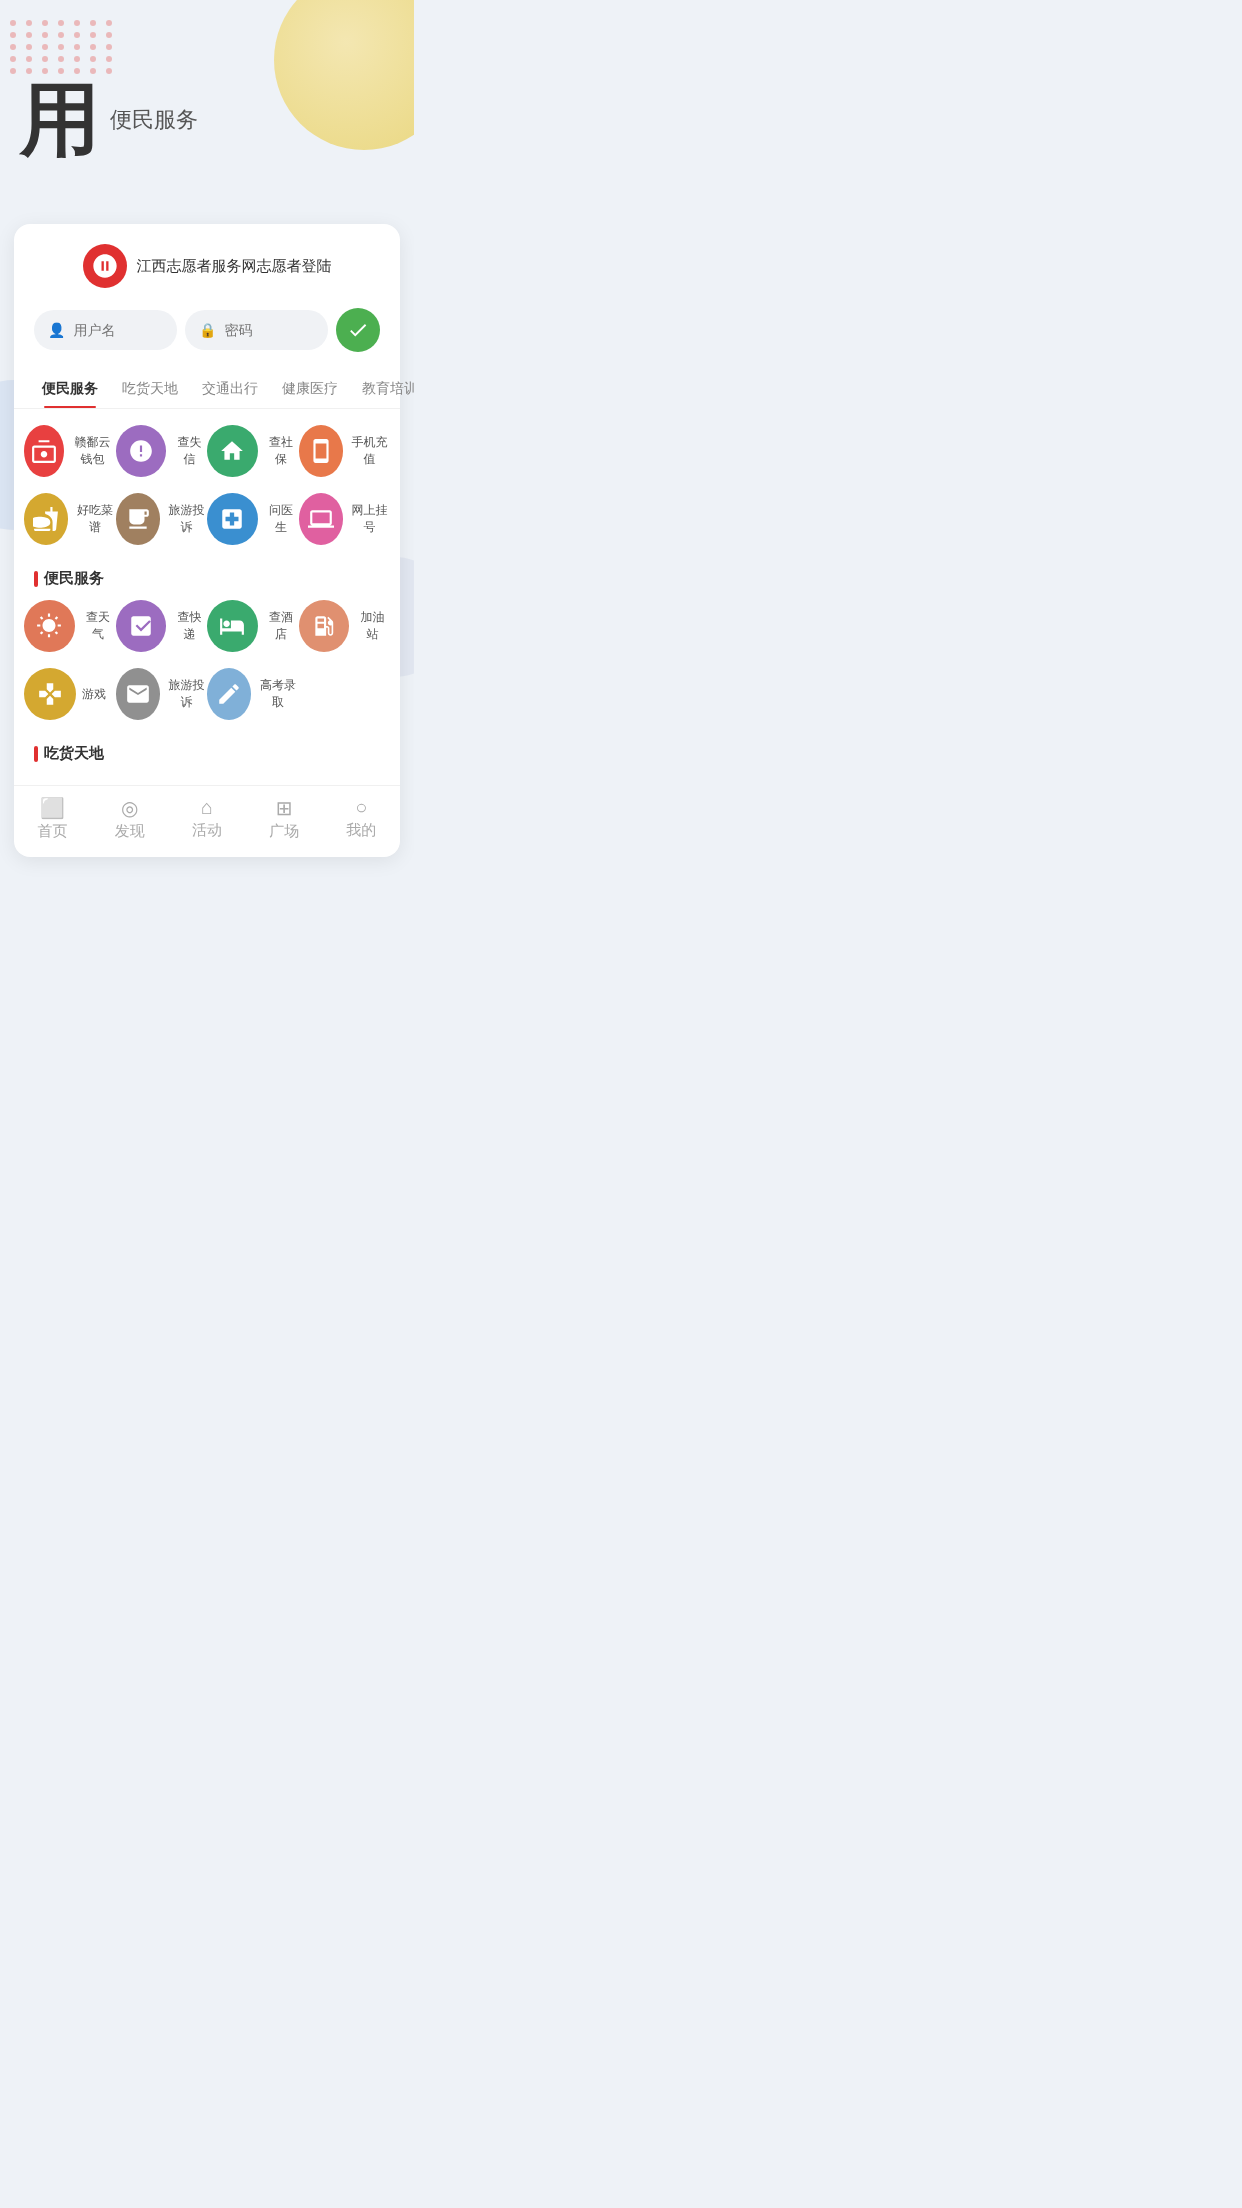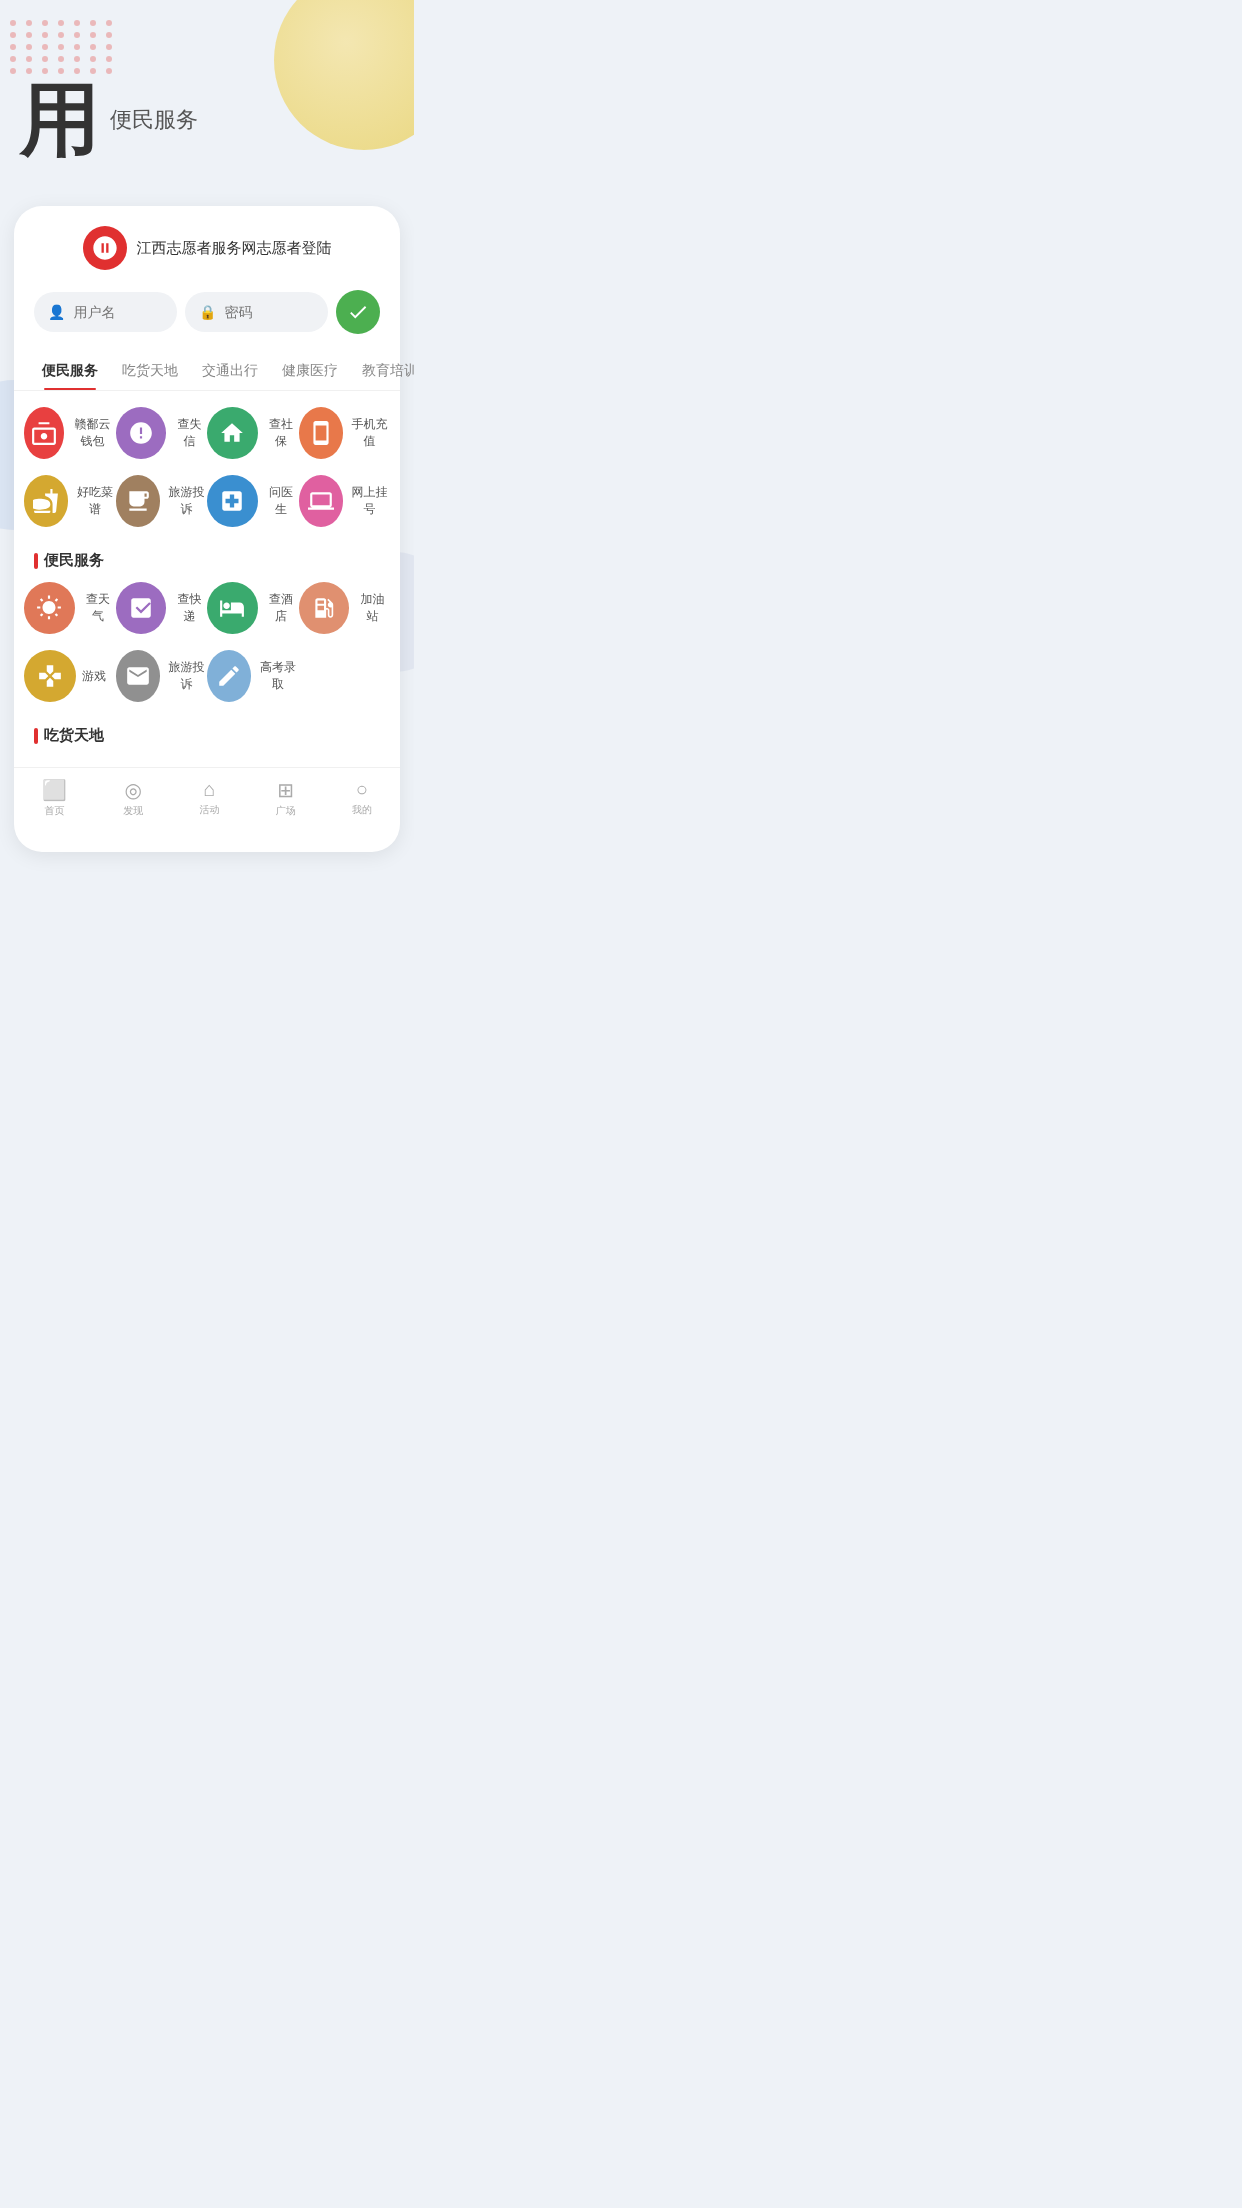--- a/index.html
+++ b/index.html
@@ -91,23 +91,23 @@
       background: #e0e6f0;
       border-radius: 20px;
       padding: 6px 24px;
       display: inline-block;
       margin-left: 60px;
     }
 
     
     .main-card {
       background: #fff;
-      border-radius: 28px;
-      margin: 6px 14px 20px 14px;
-      padding: 20px 0 28px 0;
+      border-radius: 16px;
+      margin: 24px 14px 20px 14px;
+      padding: 20px 0 10px 0;
       box-shadow: 0 4px 20px rgba(0,0,0,0.08);
       position: relative;
       z-index: 2;
     }
 
     
     .login-section {
       display: flex;
       align-items: center;
       justify-content: center;
@@ -275,21 +275,21 @@
       flex-direction: column;
       align-items: center;
       gap: 2px;
       cursor: pointer;
     }
     .bottom-nav-icon {
       font-size: 20px;
       color: #aaa;
     }
     .bottom-nav-label {
-      font-size: 10px;
+      font-size: 15px;
       color: #aaa;
     }
 
     
     .c-red { background: #e84040; }
     .c-purple { background: #9c6cc0; }
     .c-green { background: #3aaa6e; }
     .c-orange { background: #e8784a; }
     .c-yellow { background: #d4a830; }
     .c-brown { background: #a08060; }

